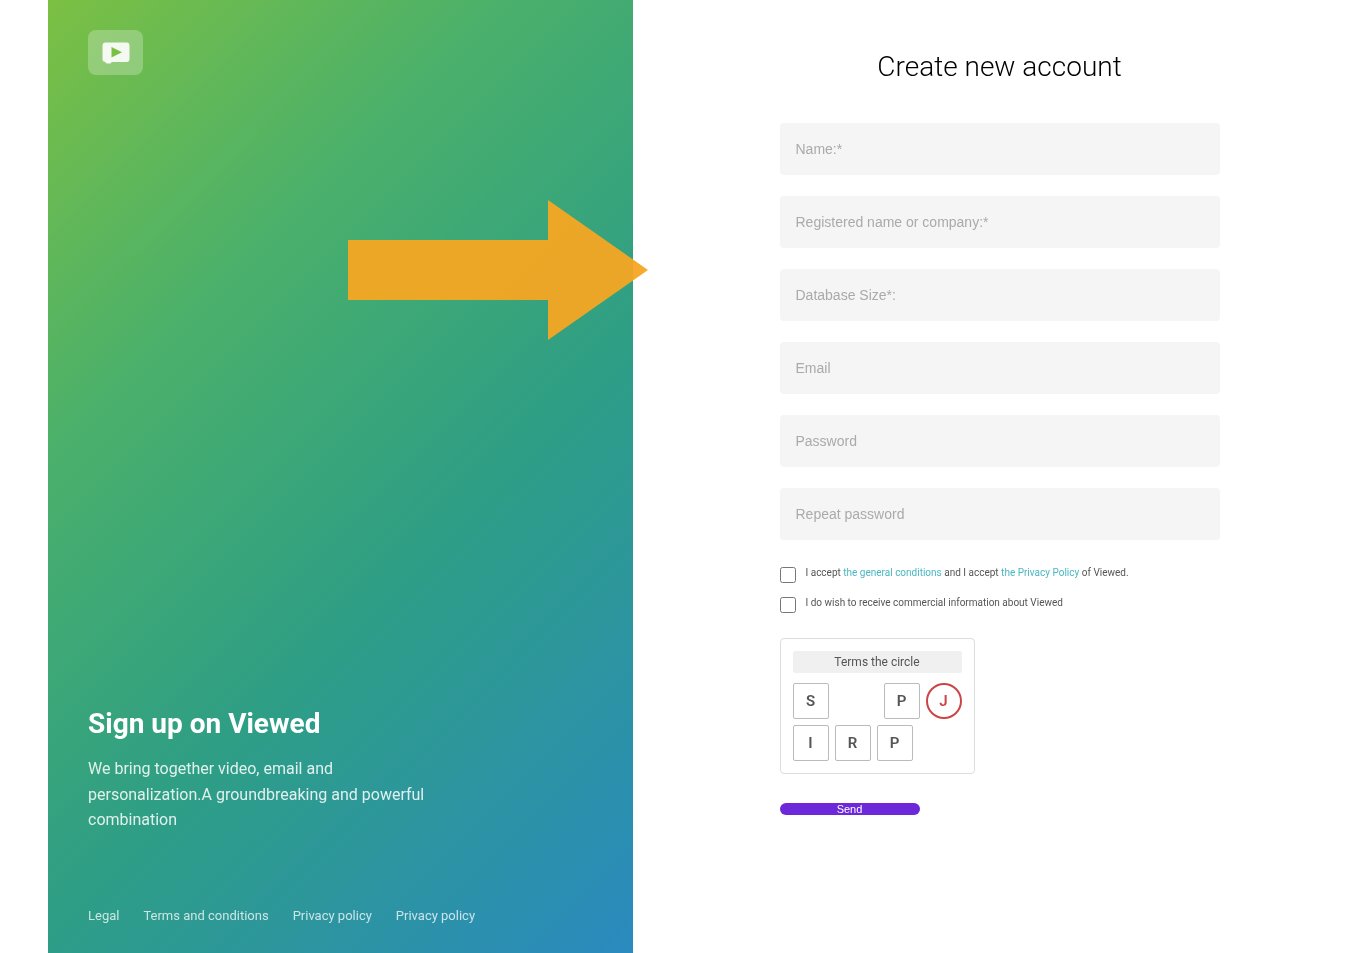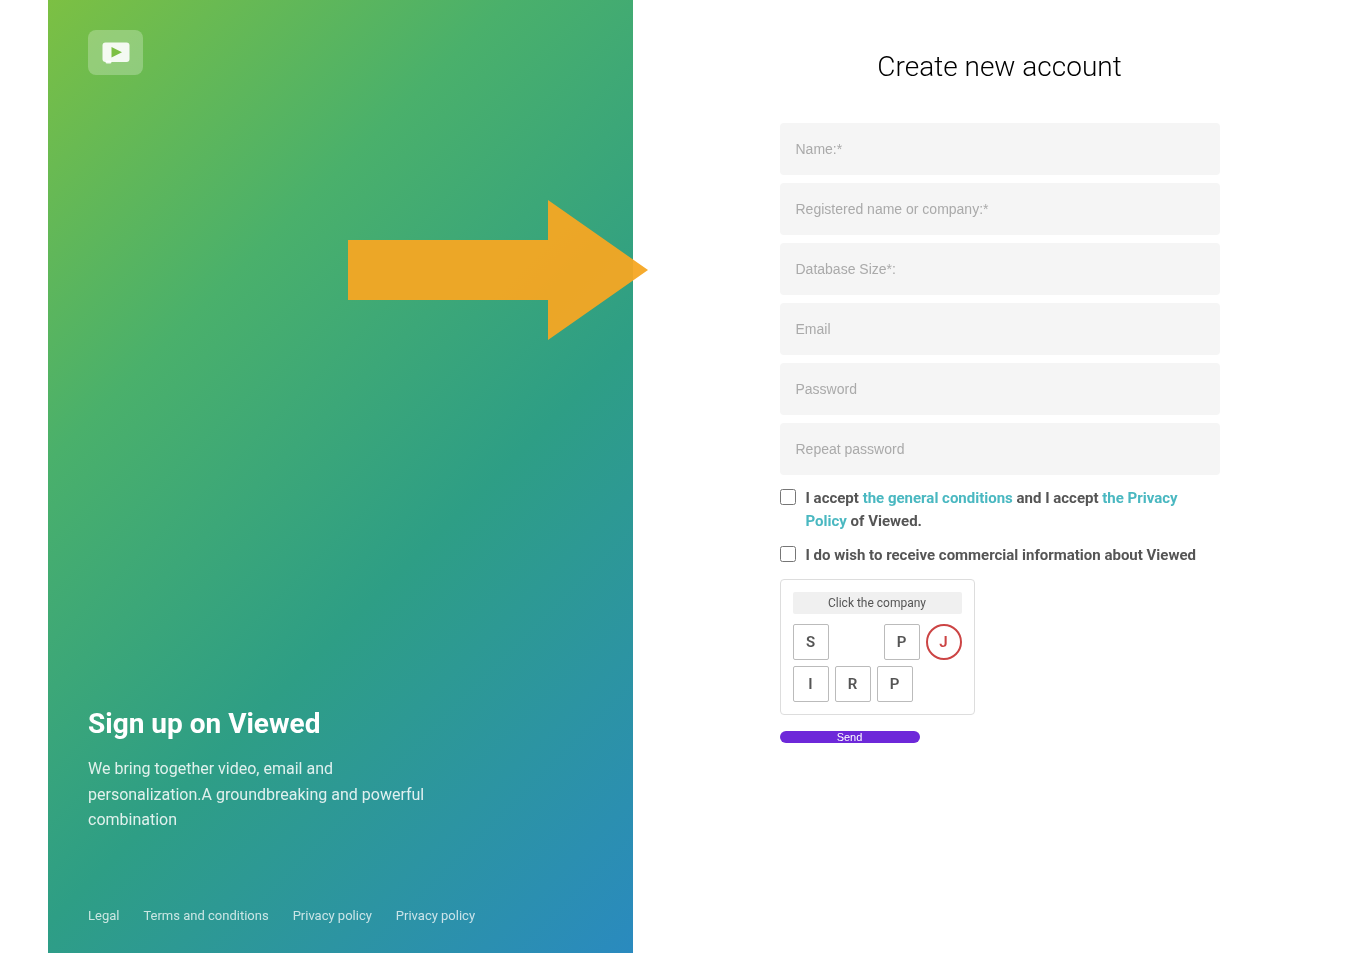--- a/index.html
+++ b/index.html
@@ -97,21 +97,21 @@
       margin-bottom: 40px;
       text-align: center;
       width: 100%;
     }
 
     .signup-form {
       width: 100%;
       max-width: 440px;
       display: flex;
       flex-direction: column;
-      gap: 8px;
+      gap: 21px;
     }
 
     .form-input {
       width: 100%;
       padding: 18px 16px;
       border: none;
       background: #f5f5f5;
       border-radius: 4px;
       font-size: 14px;
       color: #333;
@@ -137,24 +137,23 @@
 
     .checkbox-row input[type="checkbox"] {
       margin-top: 2px;
       width: 16px;
       height: 16px;
       flex-shrink: 0;
       cursor: pointer;
     }
 
     .checkbox-label {
-      font-size: 15px;
+      font-size: 10px;
       color: #555;
       line-height: 1.5;
-      font-weight: bold;
     }
 
     .checkbox-label a {
       color: #4ab8c1;
       text-decoration: none;
     }
 
     
     .captcha-widget {
       border: 1px solid #ddd;
@@ -284,21 +283,21 @@
           I accept <a style="color: rgb(74, 184, 193);">the general conditions</a> and I accept <a style="color: rgb(74, 184, 193);">the Privacy Policy</a> of Viewed.
         </label>
       </div>
       <div class="checkbox-row">
         <input type="checkbox" id="commercial-check" style="">
         <label class="checkbox-label" for="commercial-check">I do wish to receive commercial information about Viewed</label>
       </div>
     </div>
 
     <div class="captcha-widget">
-      <div class="captcha-header">Click the company</div>
+      <div class="captcha-header">Terms the circle</div>
       <div class="captcha-grid">
         <div class="captcha-row">
           <div class="captcha-cell">S</div>
           <div class="captcha-spacer"></div>
           <div class="captcha-cell">P</div>
           <div class="captcha-cell circle">J</div>
         </div>
         <div class="captcha-row">
           <div class="captcha-cell">I</div>
           <div class="captcha-cell">R</div>

